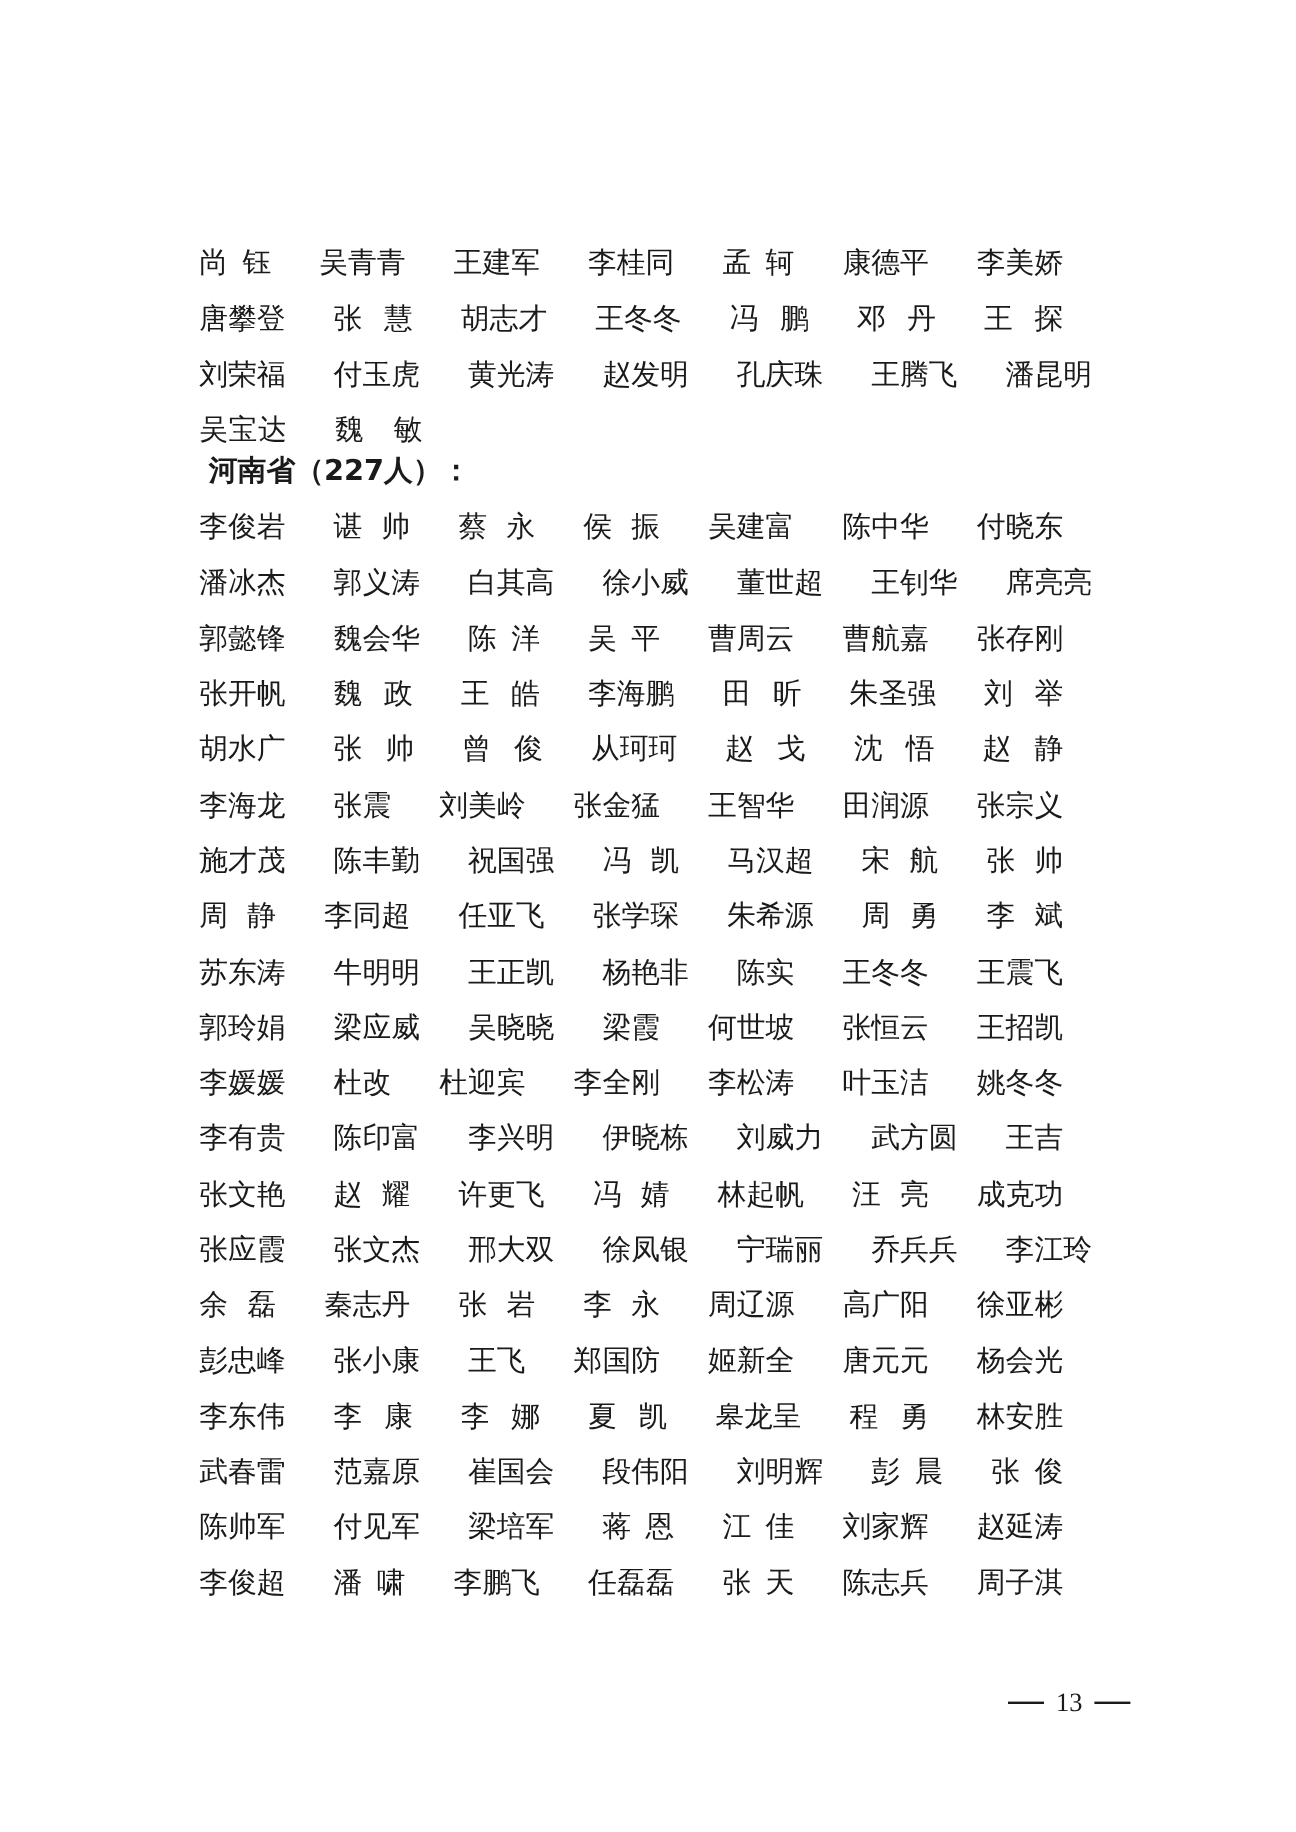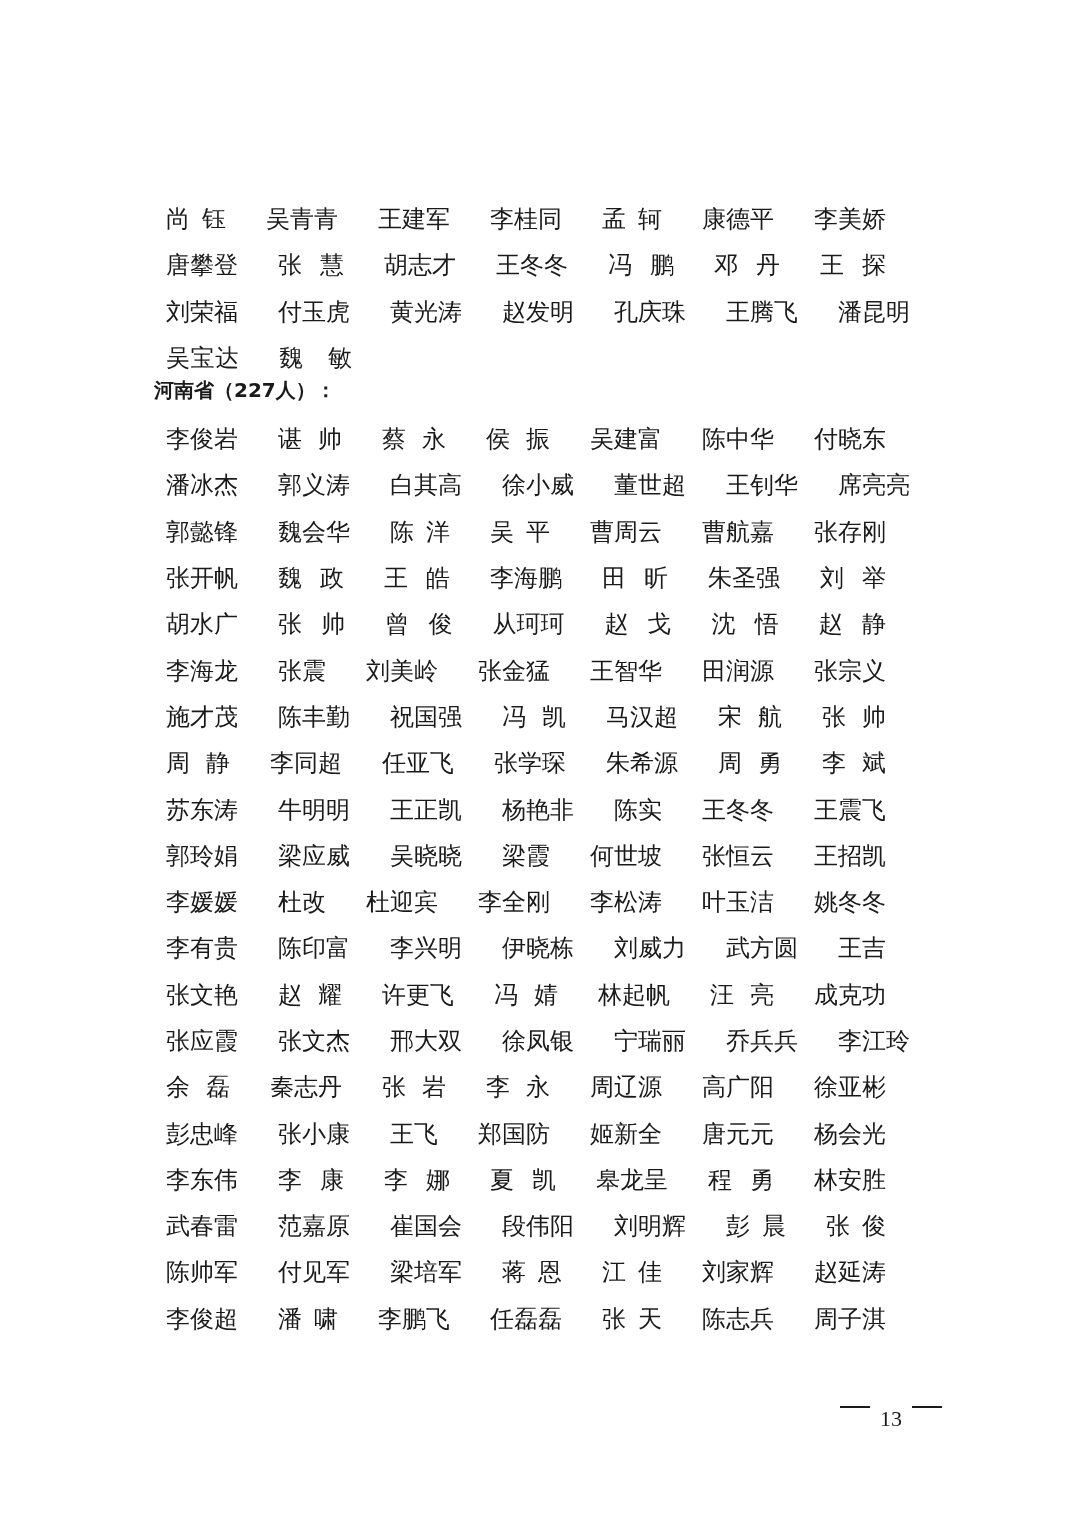--- a/index.html
+++ b/index.html
@@ -39,37 +39,37 @@
       white-space: pre;
       line-height: 1;
       display: flex;
       justify-content: space-between;
       box-sizing: border-box;
       padding-right: 40px;
     }
     .name .ch { display: inline-block; width: 24px; text-align: center; }
     .section-heading {
       position: absolute;
-      left: 154px;
+      left: 174px;
       top: 380px;
-      font-size: 20px;
+      font-size: 24px;
       font-weight: bold;
       font-family: "DejaVu Sans", "Liberation Sans", sans-serif;
       line-height: 1;
     }
     #block-top { top: 196px; }
     #block-henan { top: 416px; }
     .page-number {
       position: absolute;
       left: 840px;
       top: 1406px;
       font-size: 22px;
       font-family: "Liberation Serif", "DejaVu Serif", serif;
       display: flex;
-      align-items: flex-start;
+      align-items: center;
       gap: 10px;
     }
     .dash {
       display: inline-block;
       width: 30px;
       height: 1.5px;
       background: #1a1a1a;
     }
   </style>
 </head>

